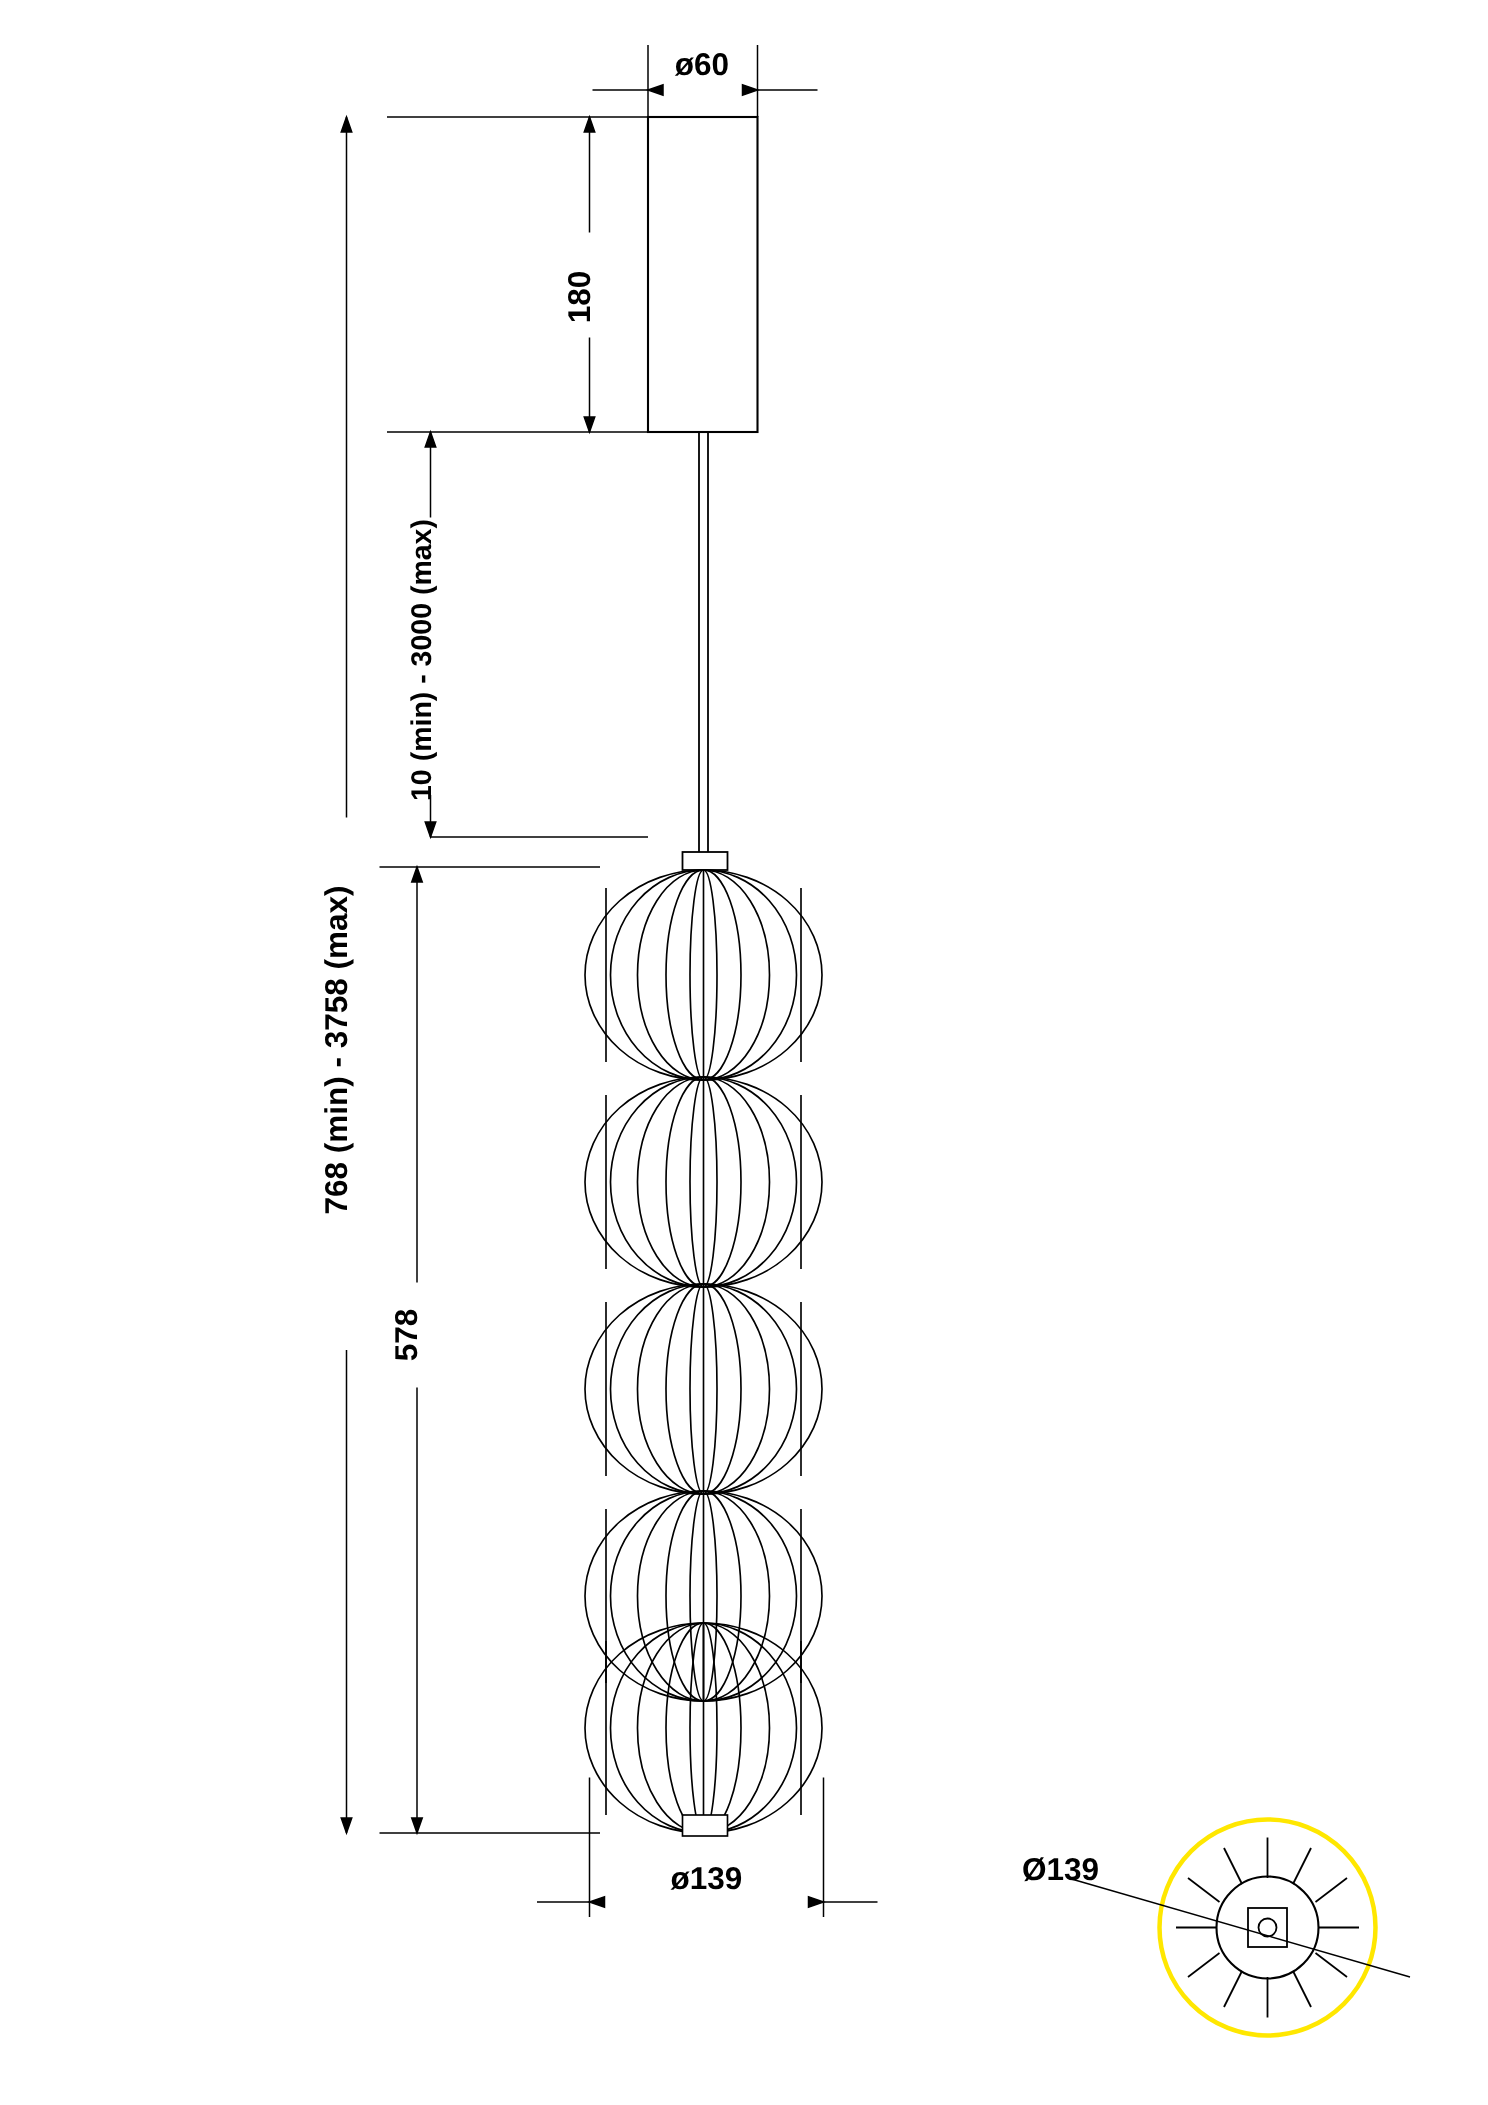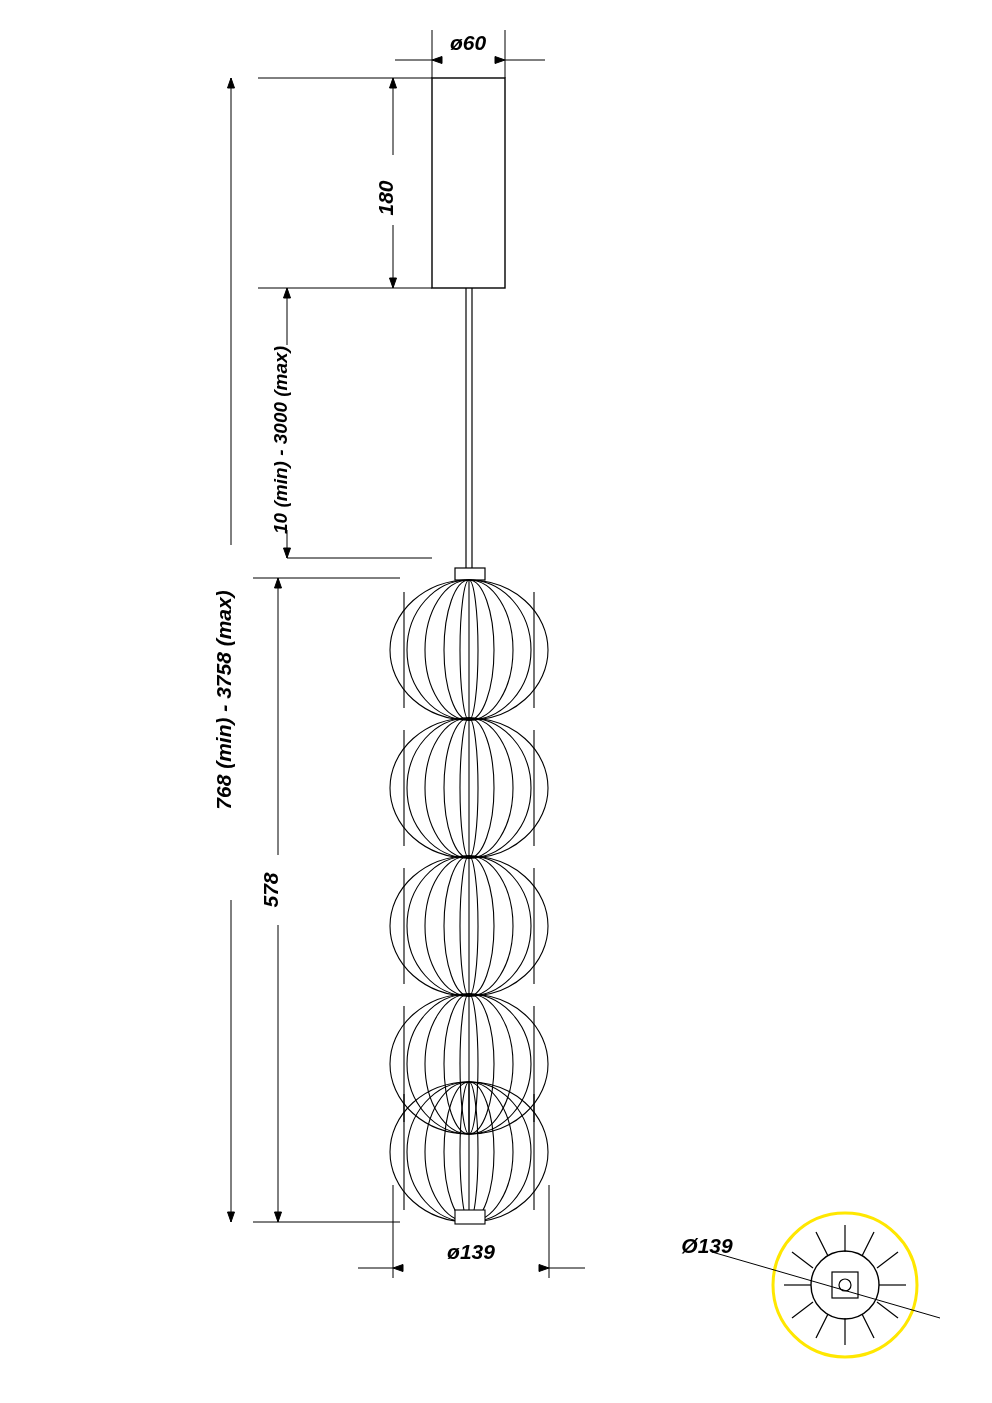--- a/index.html
+++ b/index.html
@@ -14,21 +14,20 @@
     color: #000000;
     position: relative;
     overflow: hidden;
   }
   #sheet {
     position: absolute;
     left: 0;
     top: 0;
     width: 819px;
     height: 1403px;
-    font-style: italic;
   }
   svg text {
     font-family: "Liberation Sans", sans-serif;
     fill: #000000;
   }
   .dimtext {
     font-size: 21px;
     font-weight: bold;
   }
   .dimtext-small {

